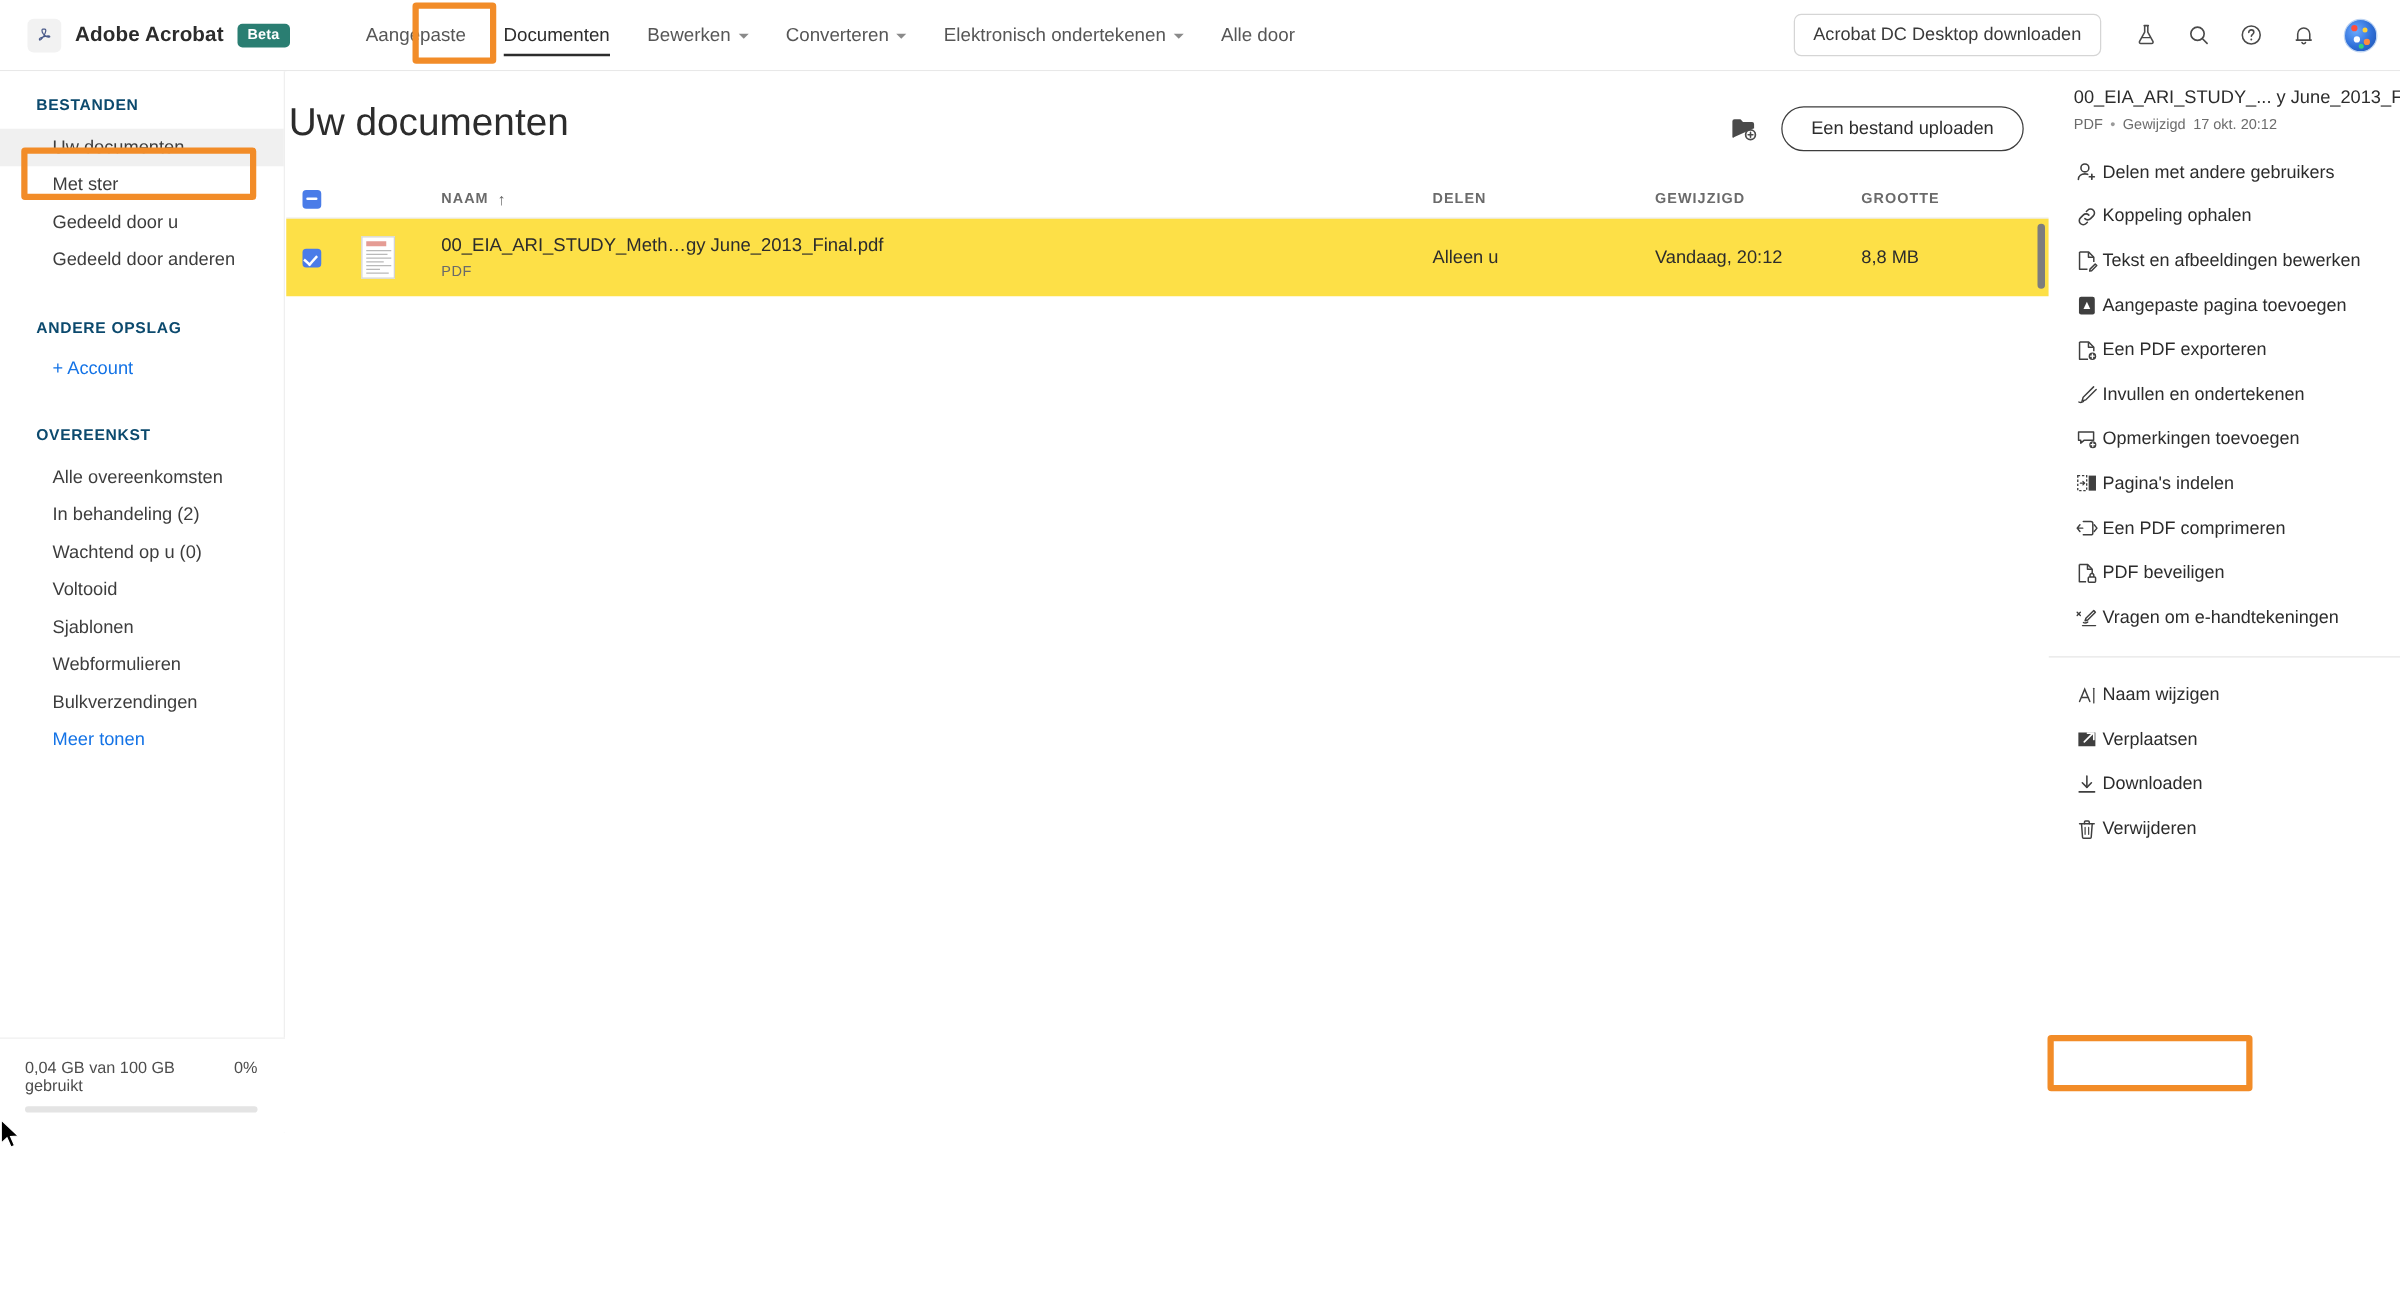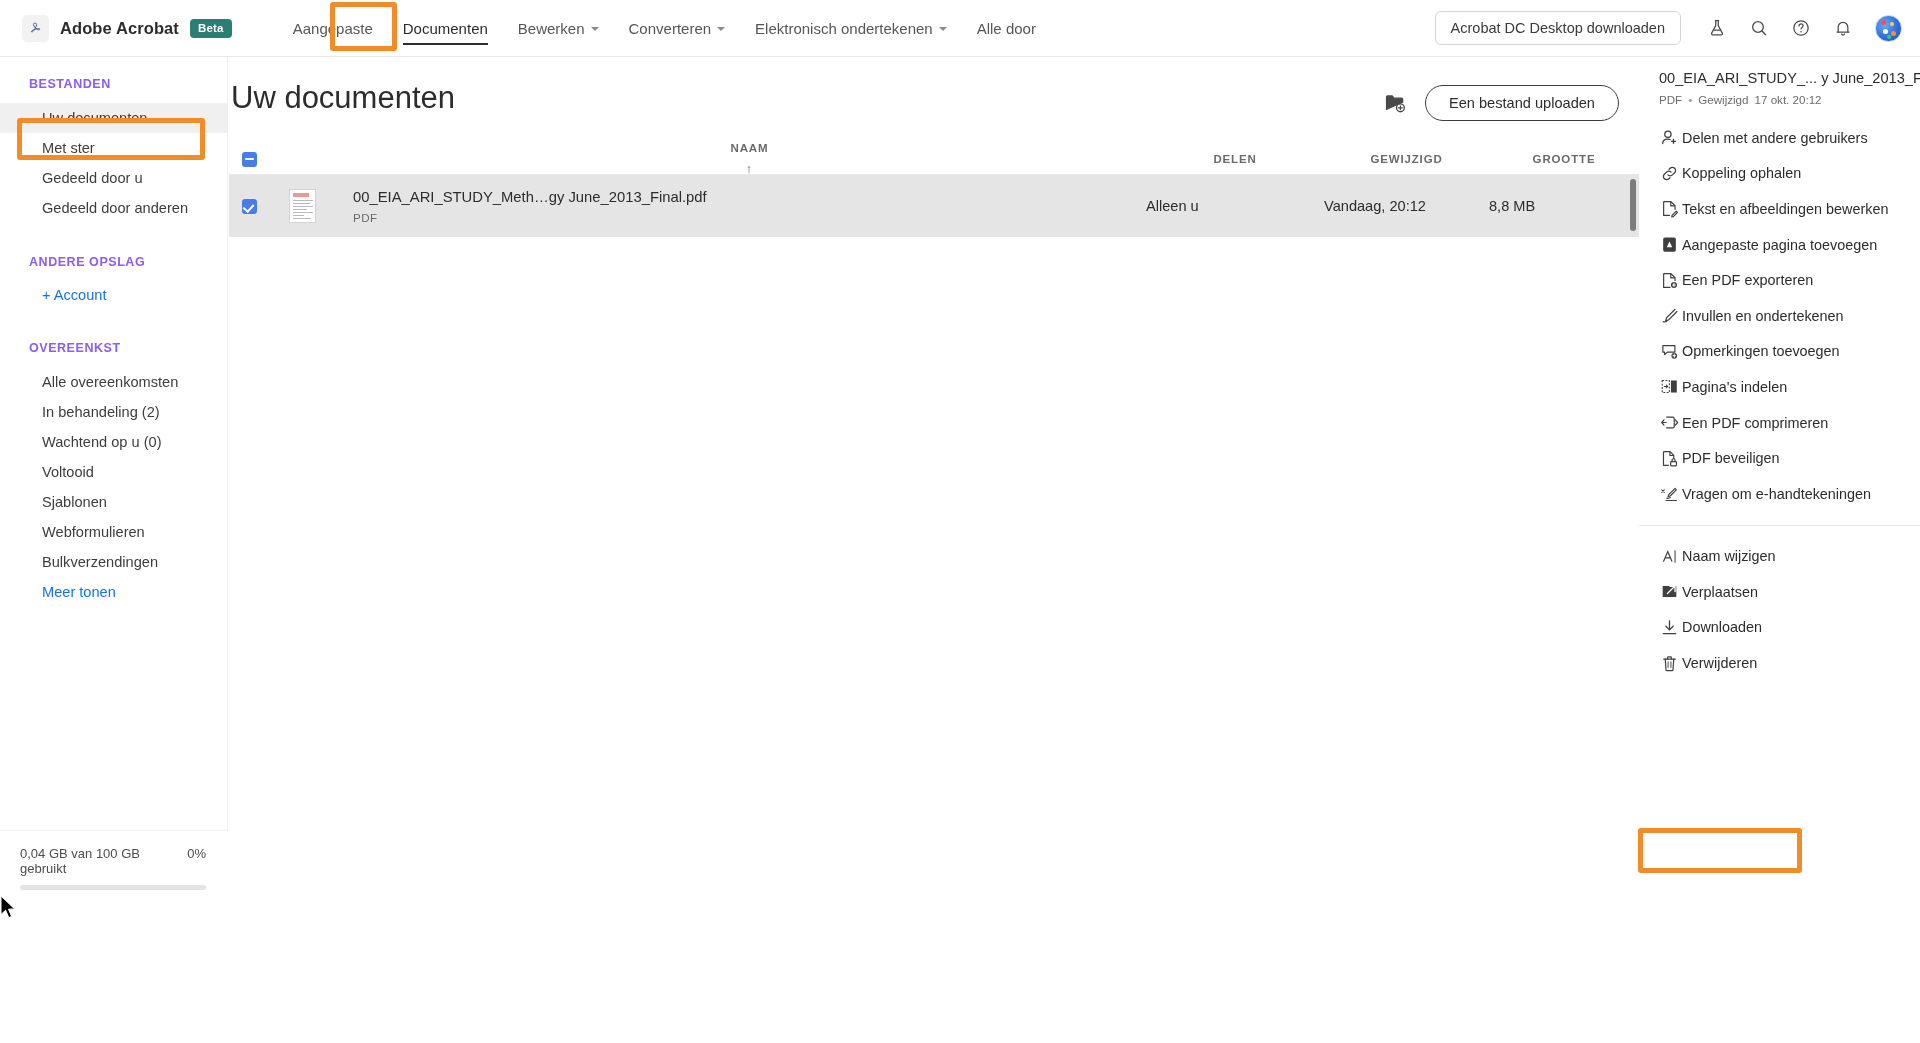--- a/index.html
+++ b/index.html
@@ -100,21 +100,21 @@
 
   
   .sidebar {
     position: absolute; left: 0; top: 57px;
     width: 228px; height: 849px;
     background: #ffffff;
     border-right: 1px solid #efefef;
   }
   .side-section-title {
     font-size: 12.5px; font-weight: bold;
-    color: #8b5cf6; letter-spacing: .55px;
+    color: #0c4a6e; letter-spacing: .55px;
     padding: 0 0 0 29px;
   }
   .side-item {
     font-size: 14.6px; color: #3d3d3d;
     padding: 7px 10px 7px 42px;
     cursor: pointer; white-space: nowrap;
   }
   .side-item.selected {
     background: #f0f0f0;
   }
@@ -170,32 +170,32 @@
   .table { margin-top: 28px; }
   .thead {
     display: flex; align-items: center;
     height: 31px;
     border-bottom: 1px solid #eaeaea;
     padding-left: 0;
   }
   .th {
     font-size: 11.5px; font-weight: bold;
     color: #6a6a6a; letter-spacing: .85px;
-    display: flex; align-items: center; gap: 7px; flex-direction: column;
+    display: flex; align-items: center; gap: 7px;
   }
   .col-check  { width: 76px; display: flex; align-items: center; padding-left: 13px; }
   .col-name   { flex: 1 1 auto; padding-left: 48px; }
   .col-share  { width: 178px; }
   .col-mod    { width: 165px; }
   .col-size   { width: 150px; }
 
   .trow {
     display: flex; align-items: center;
     height: 62px; position: relative;
-    background: #e5e5e5;
+    background: #fde047;
     cursor: pointer;
   }
   .trow .cell { font-size: 14.6px; color: #2c2c2c; }
   .fname { font-size: 14.8px; color: #2c2c2c; line-height: 1.35; }
   .fsub  { font-size: 11.6px; color: #6a6a6a; margin-top: 4px; letter-spacing: .4px; }
 
   .chk {
     width: 15px; height: 15px; border-radius: 3px;
     background: #4a7ce8; position: relative;
     cursor: pointer; flex: 0 0 auto;

